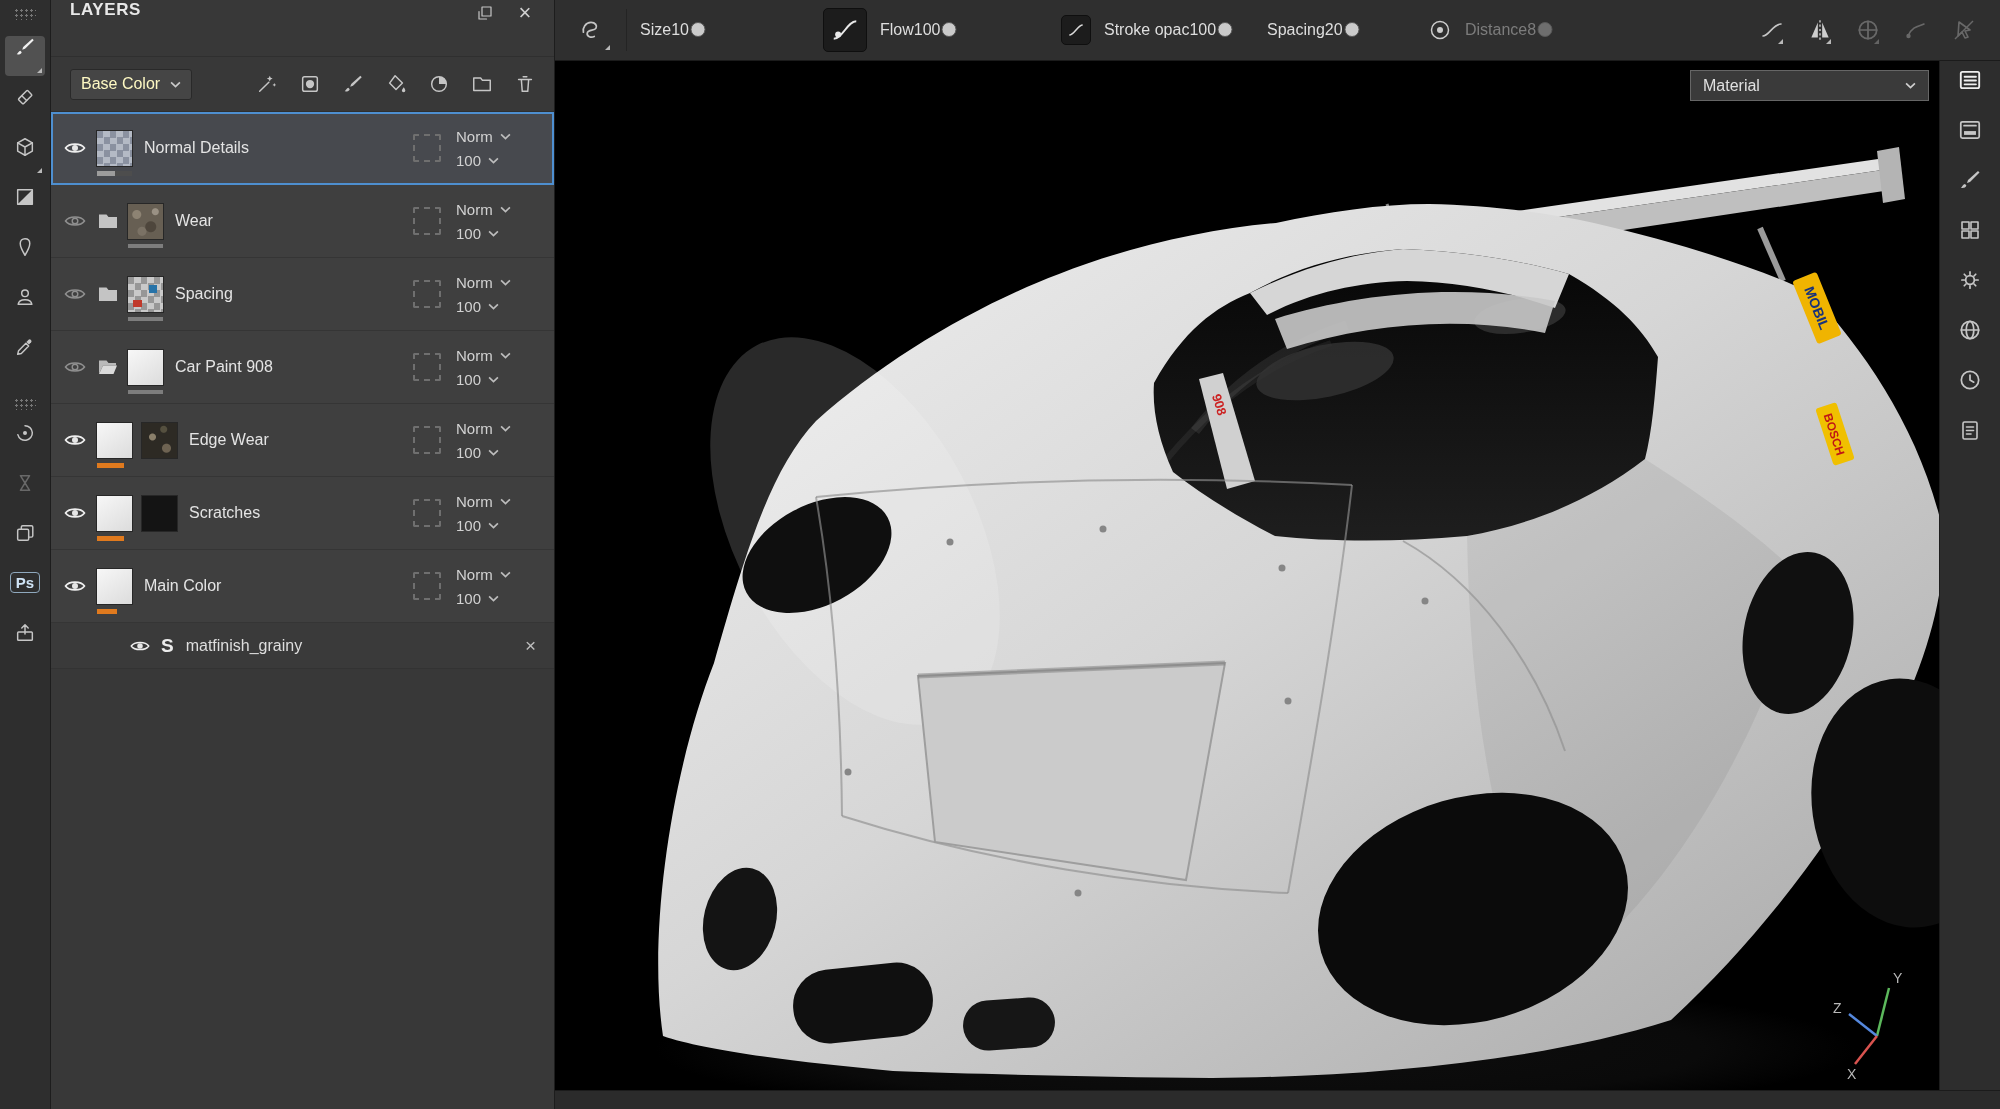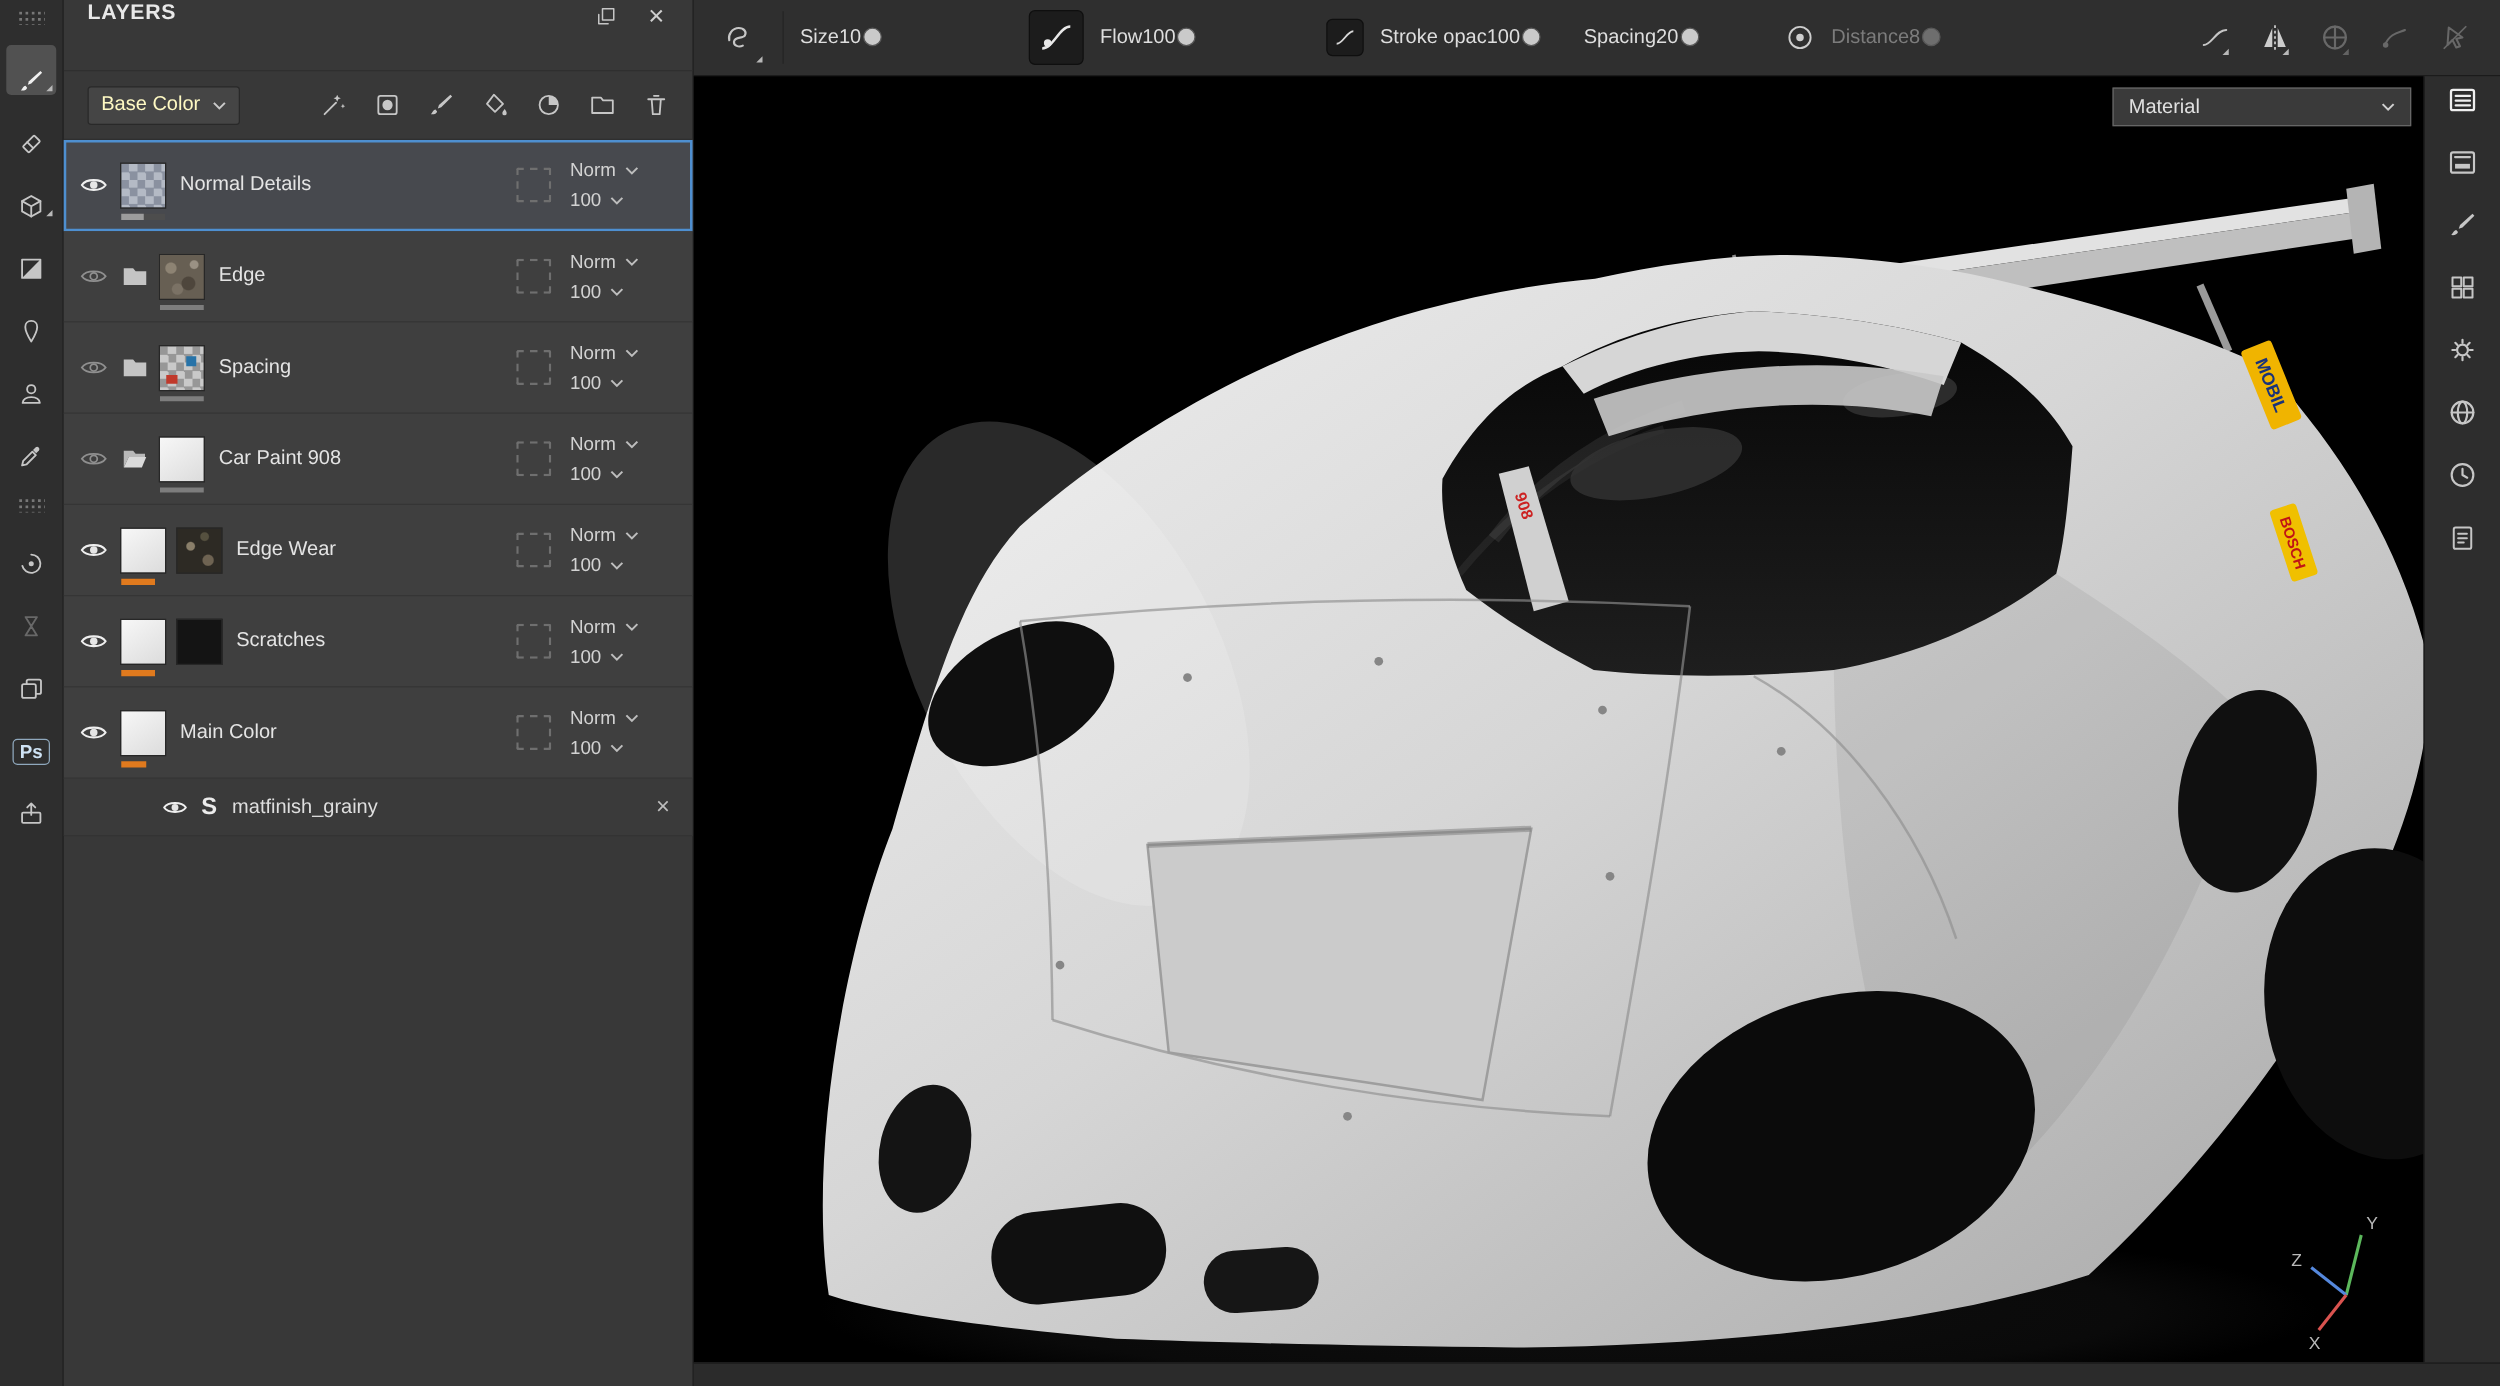--- a/index.html
+++ b/index.html
@@ -13,21 +13,21 @@
   .st{stroke:#c6c6c6;stroke-width:1.6;fill:none;stroke-linecap:round;stroke-linejoin:round}
   .stw{stroke:#efefef;stroke-width:1.7;fill:none;stroke-linecap:round;stroke-linejoin:round}
   .fl{fill:#c6c6c6}
   .chv{width:11px;height:7px;flex:none}
 
   
   #left-toolbar{position:absolute;left:0;top:0;width:51px;height:1109px;background:#2e2e2e;border-right:1px solid #1d1d1d;display:flex;flex-direction:column;align-items:center}
   .lt-grip{width:22px;height:12px;margin:8px 0 16px;
     background:radial-gradient(circle,#777 1.1px,transparent 1.3px);background-size:5px 5px}
   .lt-grip.mid{margin:12px 0}
-  .ltool{width:40px;height:40px;margin-bottom:10px;border-radius:4px;display:flex;align-items:flex-end;justify-content:center;position:relative;flex:none}
+  .ltool{width:40px;height:40px;margin-bottom:10px;border-radius:4px;display:flex;align-items:flex-start;justify-content:center;position:relative;flex:none}
   .ltool.sel{background:#515151}
   .ltool.dis{opacity:.38}
   .tchev{position:absolute;right:3px;bottom:3px;width:0;height:0;border-left:5px solid transparent;border-bottom:5px solid #b9b9b9}
   .ps-badge{font-size:15px;font-weight:bold;color:#cfe3f5;border:1.5px solid #8fa8bd;border-radius:4px;padding:1px 5px}
 
   
   #layers-panel{position:absolute;left:51px;top:0;width:504px;height:1109px;background:#383838;border-right:1px solid #1d1d1d}
   .lp-header{height:57px;display:flex;align-items:flex-start;padding:0 16px 0 19px;border-bottom:1px solid #2f2f2f}
   .lp-title{font-size:17px;font-weight:bold;letter-spacing:.6px;color:#e8e8e8}
   .lp-header .sp{flex:1}
@@ -304,21 +304,21 @@
         </svg>
     </span>
     <span class="fold">
       <svg viewBox="0 0 24 24">
           <path d="M3 5.5h7.5l2 2.5H21v11H3z" fill="#c4c4c4"></path>
         </svg>
     </span>
     <span class="thumb dirt-tx">
       <i class="chbar" style="width:100%;height:4px;bottom:-9px;background:#7d7d7d"></i>
     </span>
-    <span class="lname">Edge</span>
+    <span class="lname">Wear</span>
     <span class="dashed"></span>
     <div class="blendcol">
       <span class="brow">
           <span>Norm</span>
           <svg class="chv" viewBox="0 0 10 6">
             <path d="M1 1l4 4 4-4" stroke="#bdbdbd" stroke-width="1.5" fill="none"></path>
           </svg>
         </span>
       <span class="brow">
           <span>100</span>

